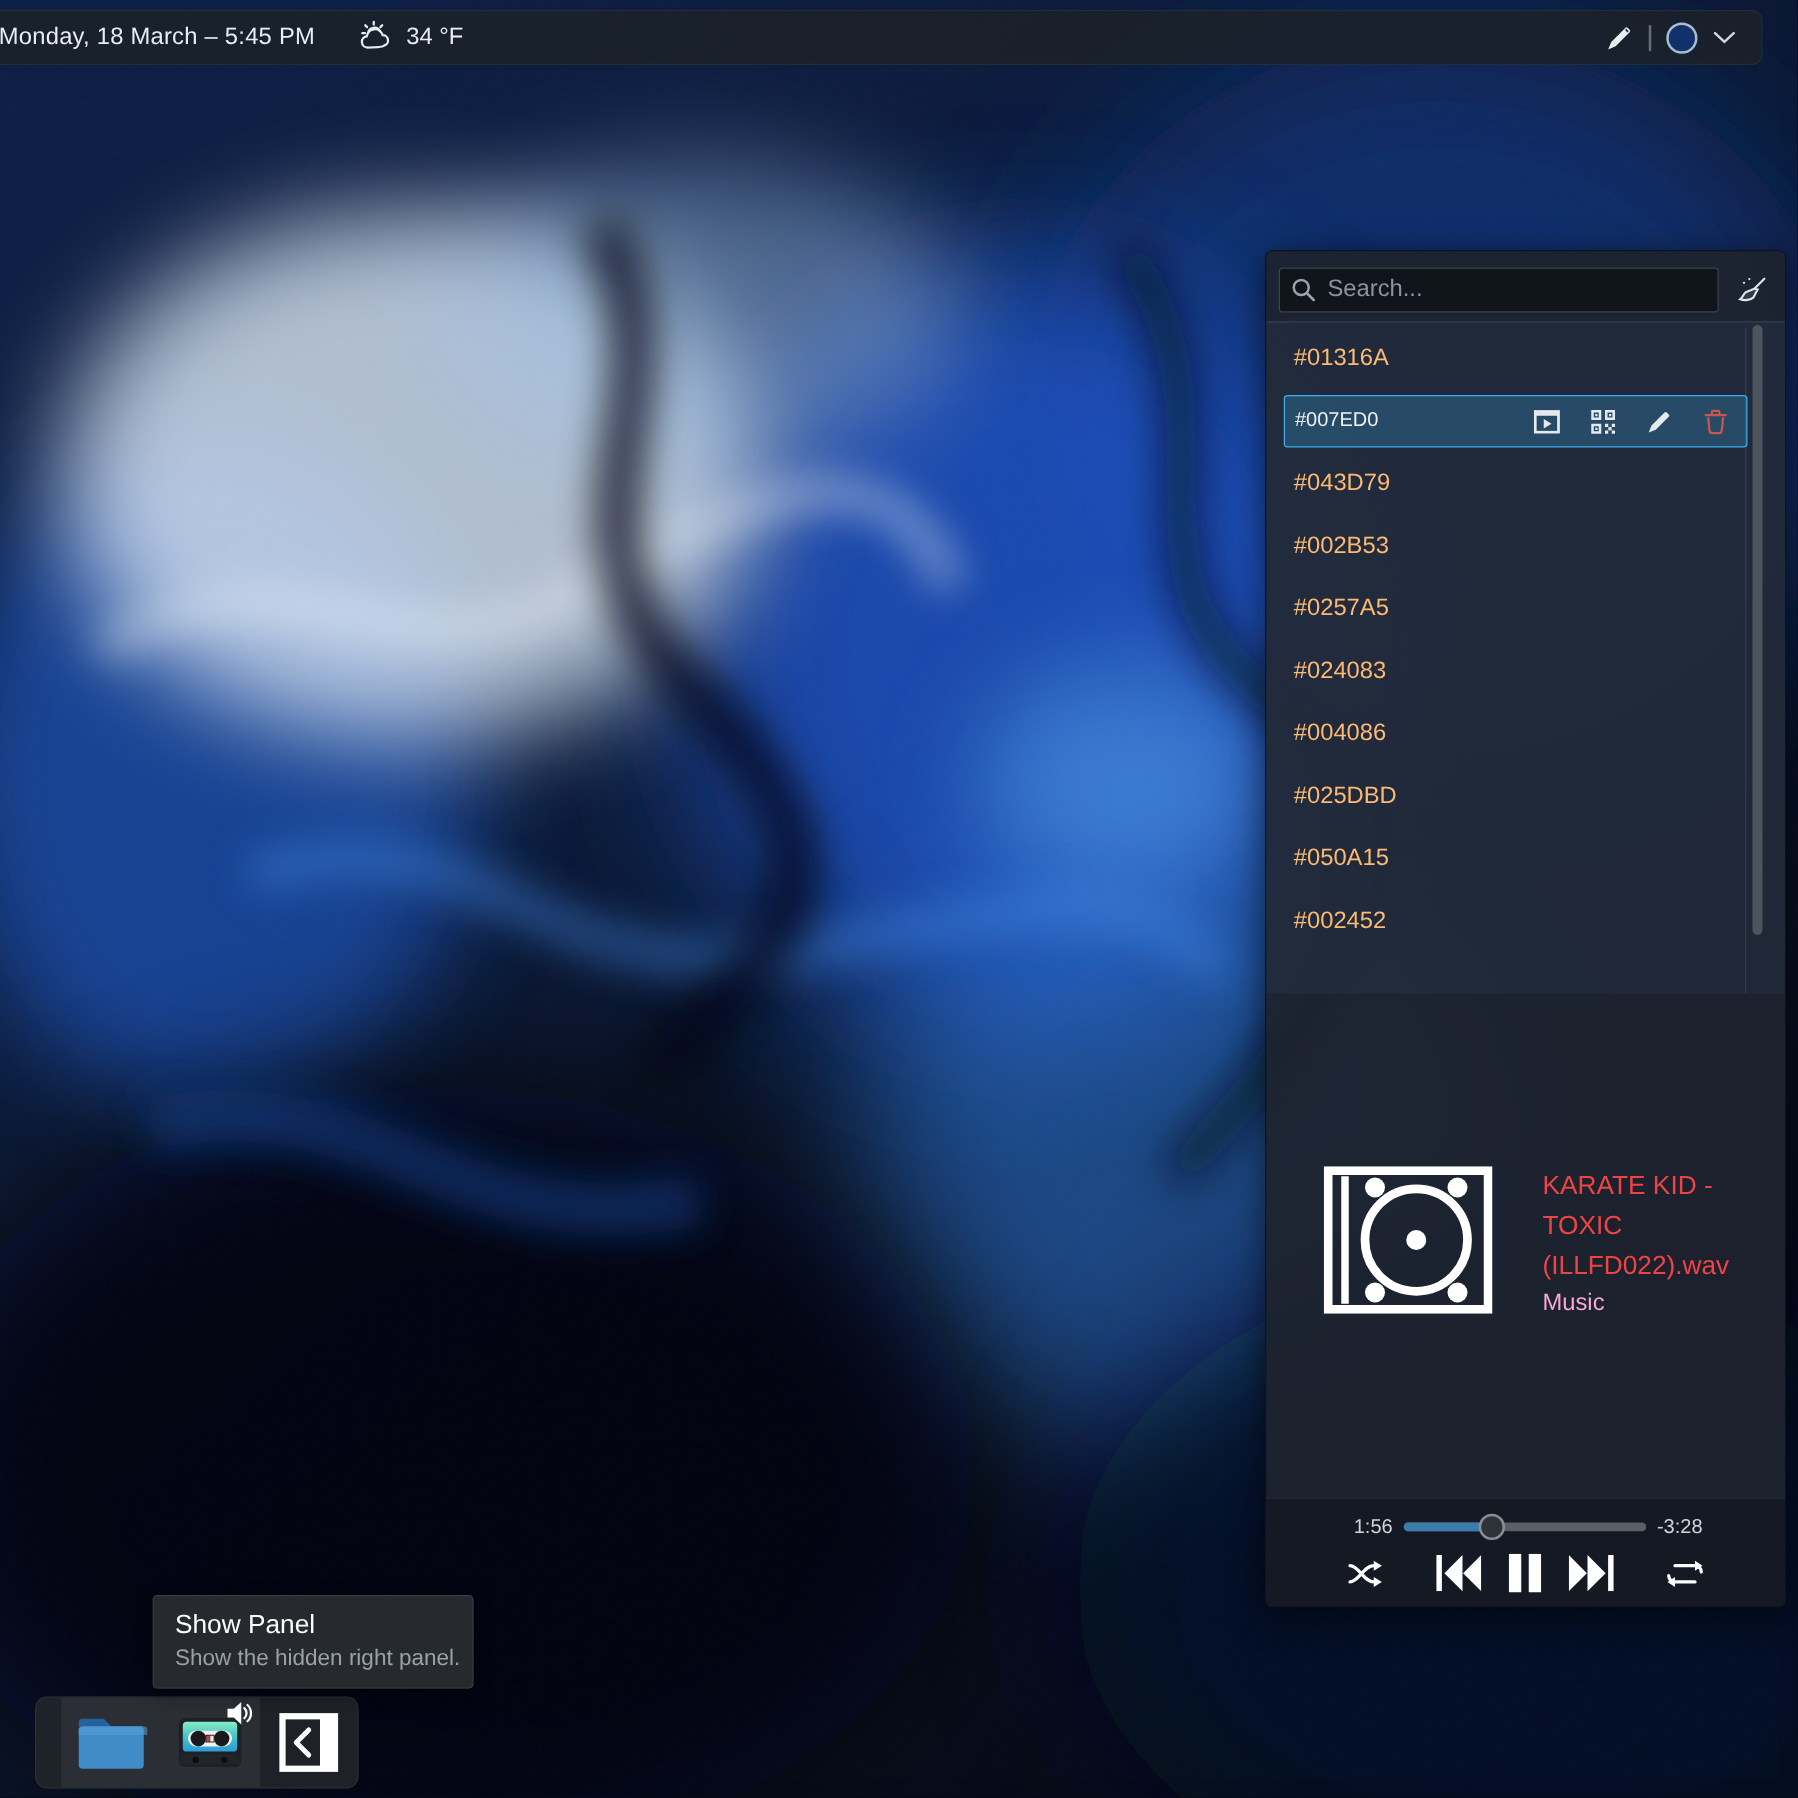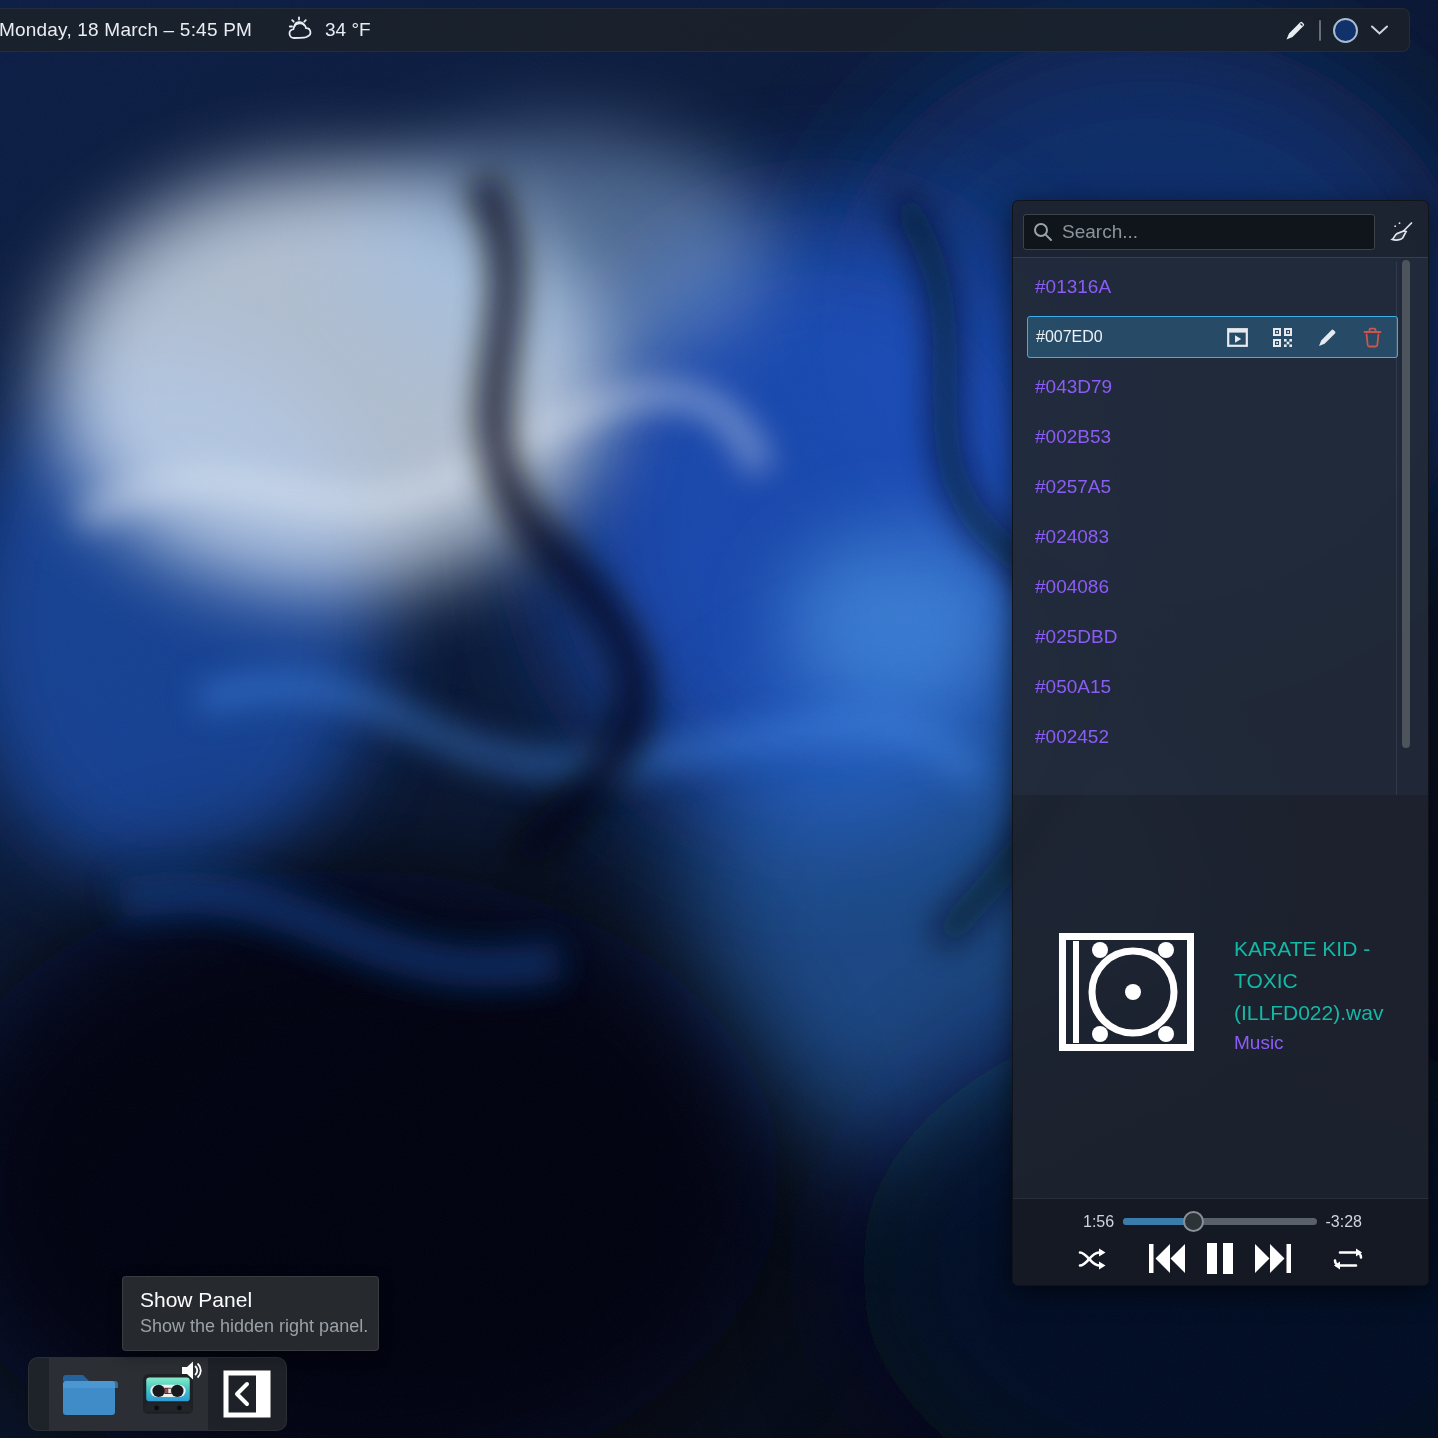--- a/index.html
+++ b/index.html
@@ -47,39 +47,39 @@
   .search-input::placeholder{color:#8b949e;}
   .search-glass{position:absolute;left:9px;top:7px;}
   .broom-btn{margin-left:auto;width:32px;height:32px;display:flex;align-items:center;justify-content:center;cursor:pointer;border-radius:3px;}
 
   .list-area{
     position:absolute;top:56px;left:0;right:0;height:538px;
     border-top:1px solid rgba(255,255,255,0.10);
     background:rgba(52,68,94,0.22);
     overflow:hidden;padding-top:4px;box-sizing:border-box;
   }
-  .clip-row{height:50px;display:flex;align-items:center;padding-left:22px;font-size:19px;color:#8b5cf6;}
+  .clip-row{height:50px;display:flex;align-items:center;padding-left:22px;font-size:19px;color:#fdba74;}
   .clip-row-selected-wrap{height:50px;display:flex;align-items:center;padding:0 30px 0 14px;}
   .clip-row-selected{
     flex:1;height:42px;display:flex;align-items:center;
     background:rgba(61,174,233,0.25);
     border:1px solid #3daee9;border-radius:3px;
     padding:0 14px 0 8px;box-sizing:border-box;
   }
   .row-actions{margin-left:auto;display:flex;align-items:center;gap:23px;}
   .row-actions .act{display:flex;align-items:center;justify-content:center;width:22px;height:22px;cursor:pointer;}
   .scroll-trackline{position:absolute;right:31px;top:4px;bottom:0;width:1px;background:rgba(255,255,255,0.08);}
   .scrollbar-handle{position:absolute;right:18px;top:2px;width:8px;height:488px;border-radius:4px;background:#4d545c;}
 
   
   .media{position:absolute;top:732px;left:46px;right:14px;display:flex;}
   .album-art{flex:0 0 135px;height:118px;}
   .media-meta{margin-left:40px;padding-top:0;}
-  .media-title{font-size:21px;line-height:32px;color:#14b8a6;max-width:178px;}
-  .media-subtitle{font-size:19px;color:#8b5cf6;margin-top:3px;}
+  .media-title{font-size:21px;line-height:32px;color:#ef4444;max-width:178px;}
+  .media-subtitle{font-size:19px;color:#f9a8d4;margin-top:3px;}
 
   
   .controls{
     position:absolute;left:0;right:0;top:997px;bottom:0;
     border-top:1px solid rgba(255,255,255,0.09);
     background:rgba(0,0,0,0.22);
     border-radius:0 0 6px 6px;
   }
   .time-row{display:flex;align-items:center;margin-top:12px;padding:0 66px 0 70px;font-size:16px;color:#cfd5da;}
   .time-elapsed{margin-right:9px;}

